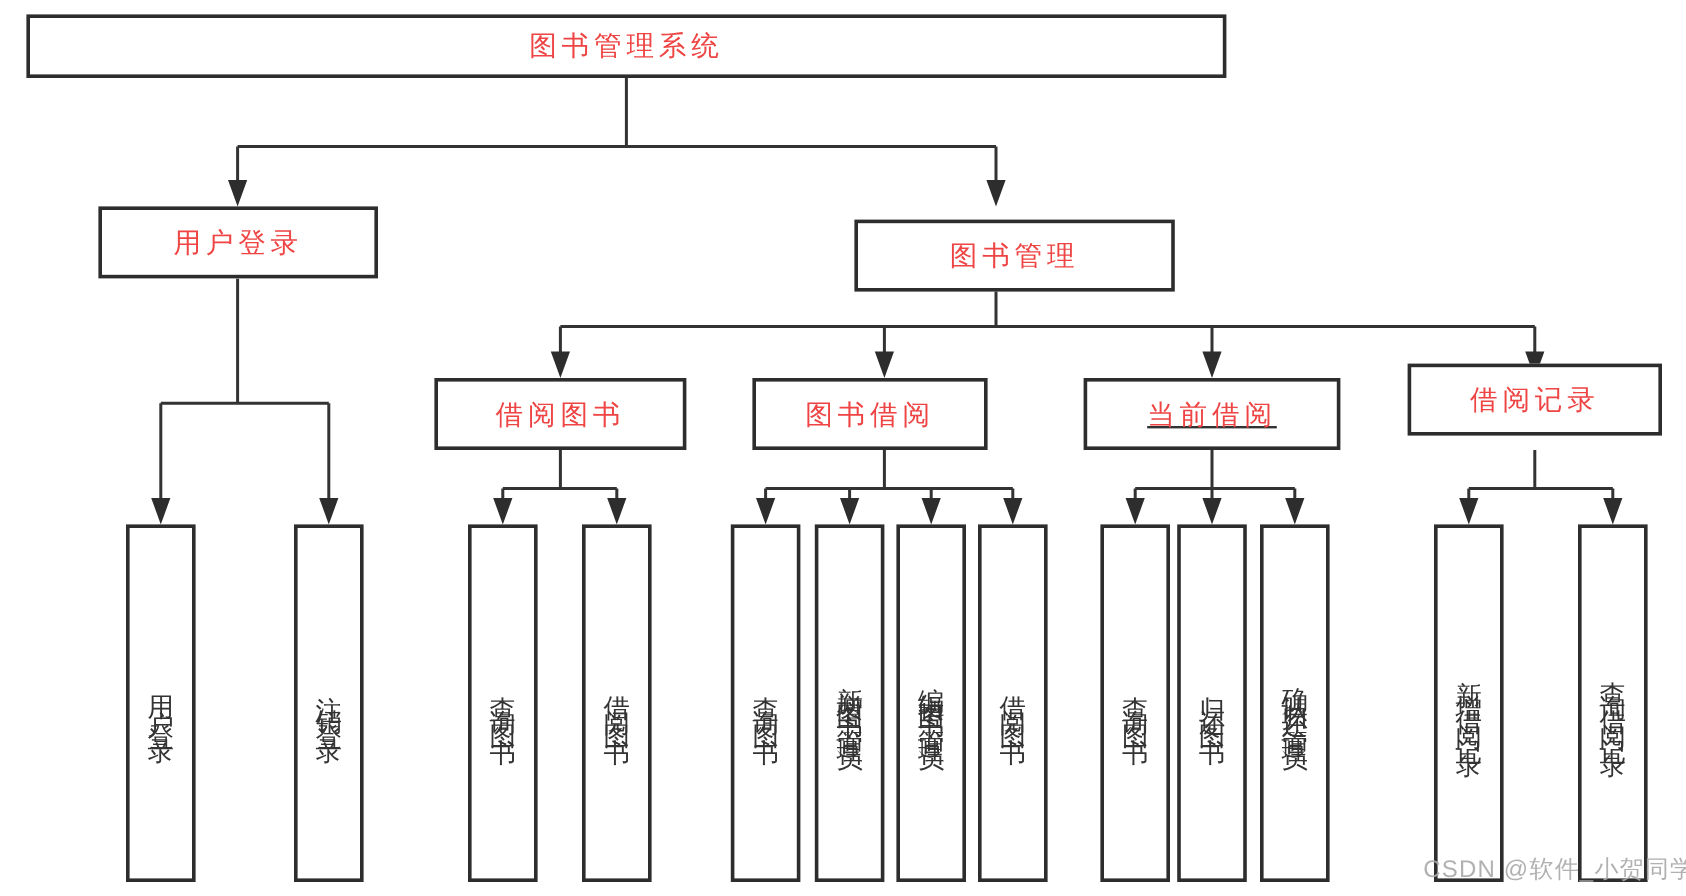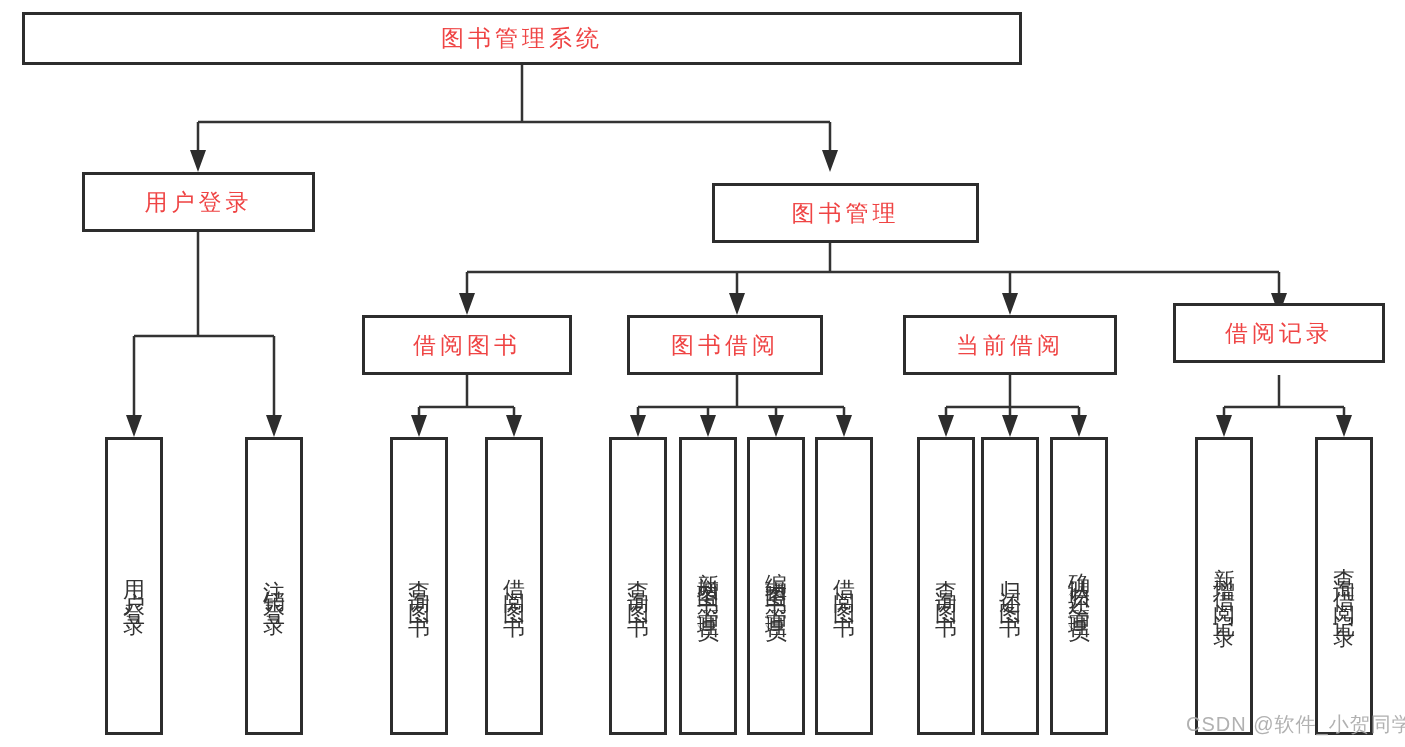--- a/index.html
+++ b/index.html
@@ -89,21 +89,21 @@
   <div class="node" style="left:712px; top:172px; width:267px; height:60px;margin-top:11px;">
     <span class="h-label">图书管理</span>
   </div>
 
   <div class="node" style="left:362px; top:315px; width:210px; height:60px;">
     <span class="h-label">借阅图书</span>
   </div>
   <div class="node" style="left:627px; top:315px; width:196px; height:60px;">
     <span class="h-label">图书借阅</span>
   </div>
-  <div class="node" style="left:903px; top:315px; width:214px; height:60px;">
+  <div class="node" style="left:903px; top:315px; width:214px; height:60px;text-decoration:underline;">
     <span class="h-label">当前借阅</span>
   </div>
   <div class="node" style="left:1173px; top:303px; width:212px; height:60px;">
     <span class="h-label">借阅记录</span>
   </div>
 
   <div class="node" style="left:105px; top:437px; width:58px; height:298px;">
     <span class="v-label">用户登录</span>
   </div>
   <div class="node" style="left:245px; top:437px; width:58px; height:298px;">

